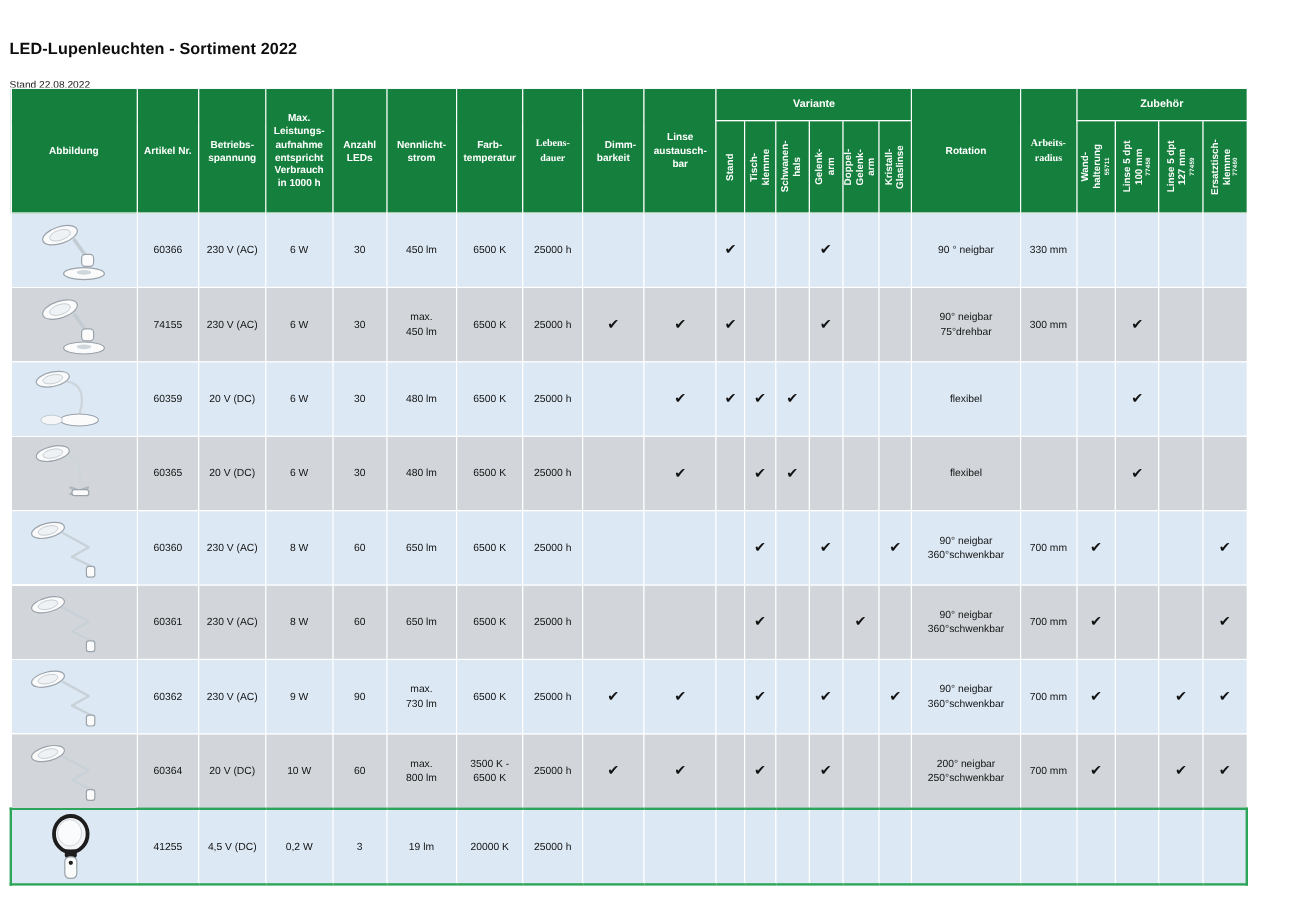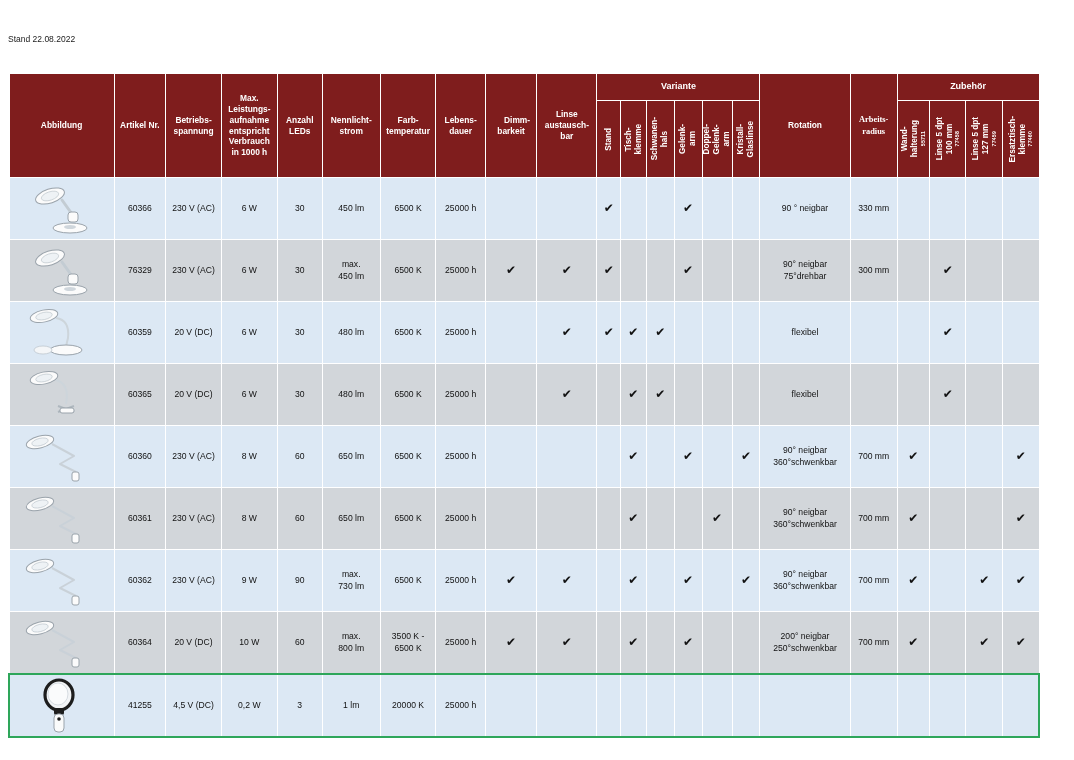--- a/index.html
+++ b/index.html
@@ -7,28 +7,28 @@
     width:1074px;height:760px;
     background:#ffffff;
     font-family:"Liberation Sans","DejaVu Sans",sans-serif;
     color:#1a1a1a;
     overflow:hidden;
   }
   .page{position:relative;width:1074px;height:760px;}
 
   .title-block{position:absolute;left:8px;top:34px;}
   .doc-title{font-size:13.5px;font-weight:bold;color:#0d0d0d;letter-spacing:.1px;line-height:1.1;}
-  .doc-sub{font-size:8.5px;color:#1a1a1a;margin-top:1px;line-height:1.1;}
+  .doc-sub{font-size:8.5px;color:#1a1a1a;margin-top:17px;line-height:1.1;}
 
   .table-wrap{position:absolute;left:8px;top:73px;width:1032px;}
   table.sortiment{border-collapse:collapse;table-layout:fixed;width:1032px;}
 
   
   thead th{
-    background:#7f1d1d;
+    background:#15803d;
     color:#ffffff;
     font-size:8.4px;
     font-weight:bold;
     text-align:center;
     vertical-align:middle;
     border:1px solid #ffffff;
     padding:2px 1px;
     line-height:1.28;
   }
   thead th.grp{font-size:9px;padding:4px 2px;height:18px;}
@@ -88,20 +88,21 @@
   tbody tr.highlight td:last-child{border-right:2px solid #2ea65a;}
 
   .rot{white-space:pre-line;}
 </style>
 </head>
 <body>
 
 <div class="page">
 
   <div class="title-block">
+    <div class="doc-title">LED-Lupenleuchten - Sortiment 2022</div>
     <div class="doc-sub">Stand 22.08.2022</div>
   </div>
 
   <div class="table-wrap">
     <table class="sortiment">
       <colgroup id="cg">
           <col style="width: 98px;">
           <col style="width: 48px;">
           <col style="width: 52px;">
           <col style="width: 52px;">
@@ -135,21 +136,21 @@
 aufnahme
 entspricht
 Verbrauch
 in 1000 h</span></th>
             <th rowspan="2"><span style="white-space: pre-line; text-align: center;">Anzahl
 LEDs</span></th>
             <th rowspan="2"><span style="white-space: pre-line;">Nennlicht-
 strom</span></th>
             <th rowspan="2"><span style="white-space: pre-line;">Farb-
 temperatur</span></th>
-            <th rowspan="2"><span style="white-space: pre-line;">Lebens-
+            <th rowspan="2"><span style="white-space: pre-line; font-family: Liberation Serif, serif;">Lebens-
 dauer</span></th>
             <th rowspan="2"><span style="white-space: pre-line; margin-left: 12px;">Dimm-
 barkeit</span></th>
             <th rowspan="2"><span style="white-space: pre-line;">Linse
 austausch-
 bar</span></th>
             <th class="grp" colspan="6">Variante</th>
             <th rowspan="2"><span style="white-space: pre-line;">Rotation</span></th>
             <th rowspan="2"><span style="white-space: pre-line; font-family: Liberation Serif, serif;">Arbeits-
 radius</span></th>
@@ -260,21 +261,21 @@
             <td class="img-cell">
               <svg class="lamp" viewBox="0 0 98 57" xmlns="http://www.w3.org/2000/svg">
                 <ellipse cx="40" cy="16" rx="15" ry="7" transform="rotate(-18 40 16)" stroke="#9aa3ab" stroke-width="1" fill="#fbfbfb"></ellipse>
                 <ellipse cx="40" cy="16" rx="9" ry="4.2" transform="rotate(-18 40 16)" fill="#eef2f5" stroke="#b9c2c9" stroke-width="0.6"></ellipse>
                 <path d="M52 20 L62 34" stroke="#c3ccd3" stroke-width="3" fill="none" stroke-linecap="round"></path>
                 <rect x="58" y="32" width="10" height="10" rx="3" stroke="#9aa3ab" stroke-width="1" fill="#fbfbfb"></rect>
                 <ellipse cx="60" cy="48" rx="17" ry="5" stroke="#9aa3ab" stroke-width="1" fill="#fbfbfb"></ellipse>
                 <ellipse cx="60" cy="47" rx="6" ry="2" fill="#cfd6dc"></ellipse>
               </svg>
             </td>
-            <td><span class="rot">76329</span></td>
+            <td><span class="rot">74155</span></td>
             <td><span class="rot">230 V (AC)</span></td>
             <td><span class="rot">6 W</span></td>
             <td><span class="rot">30</span></td>
             <td><span class="rot">max.
 450 lm</span></td>
             <td><span class="rot">6500 K</span></td>
             <td><span class="rot">25000 h</span></td>
             <td><span class="chk">✔</span></td>
             <td><span class="chk">✔</span></td>
             <td><span class="chk">✔</span></td>
@@ -493,21 +494,21 @@
                 <ellipse cx="48" cy="17" rx="10" ry="11" fill="#fafbfc" stroke="#cdd4da" stroke-width="0.8"></ellipse>
                 <rect x="44" y="31" width="10" height="7" rx="2" fill="#1d1d1d"></rect>
                 <rect x="44" y="37" width="10" height="18" rx="4" fill="#fafbfb" stroke="#9aa3ab" stroke-width="1"></rect>
                 <circle cx="49" cy="42" r="1.8" fill="#1d1d1d"></circle>
               </svg>
             </td>
             <td><span class="rot">41255</span></td>
             <td><span class="rot">4,5 V (DC)</span></td>
             <td><span class="rot">0,2 W</span></td>
             <td><span class="rot">3</span></td>
-            <td><span class="rot">1 lm</span></td>
+            <td><span class="rot">19 lm</span></td>
             <td><span class="rot">20000 K</span></td>
             <td><span class="rot">25000 h</span></td>
             <td></td>
             <td></td>
             <td></td>
             <td></td>
             <td></td>
             <td></td>
             <td></td>
             <td></td>

